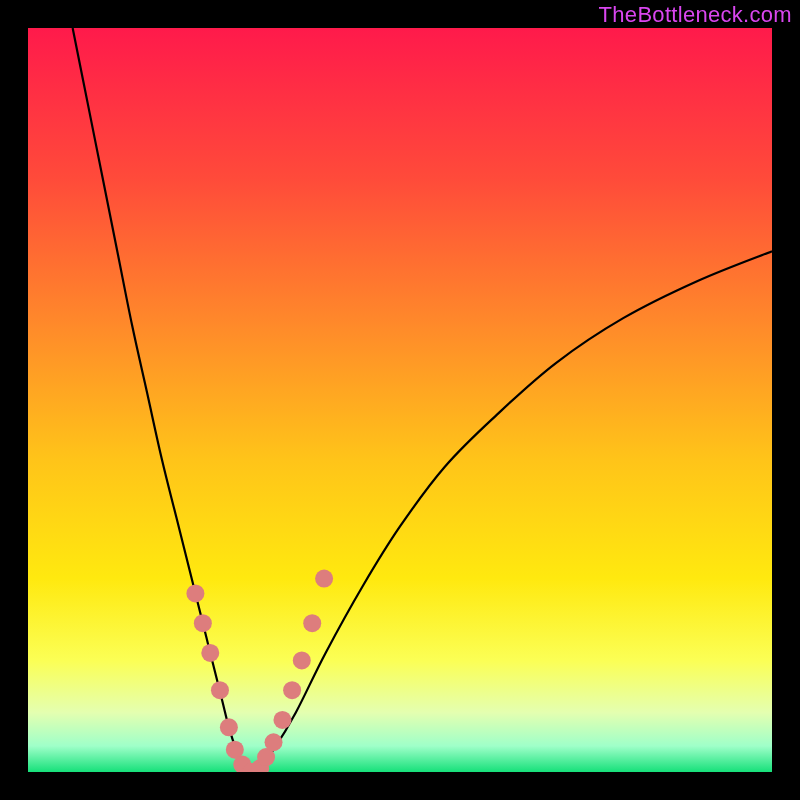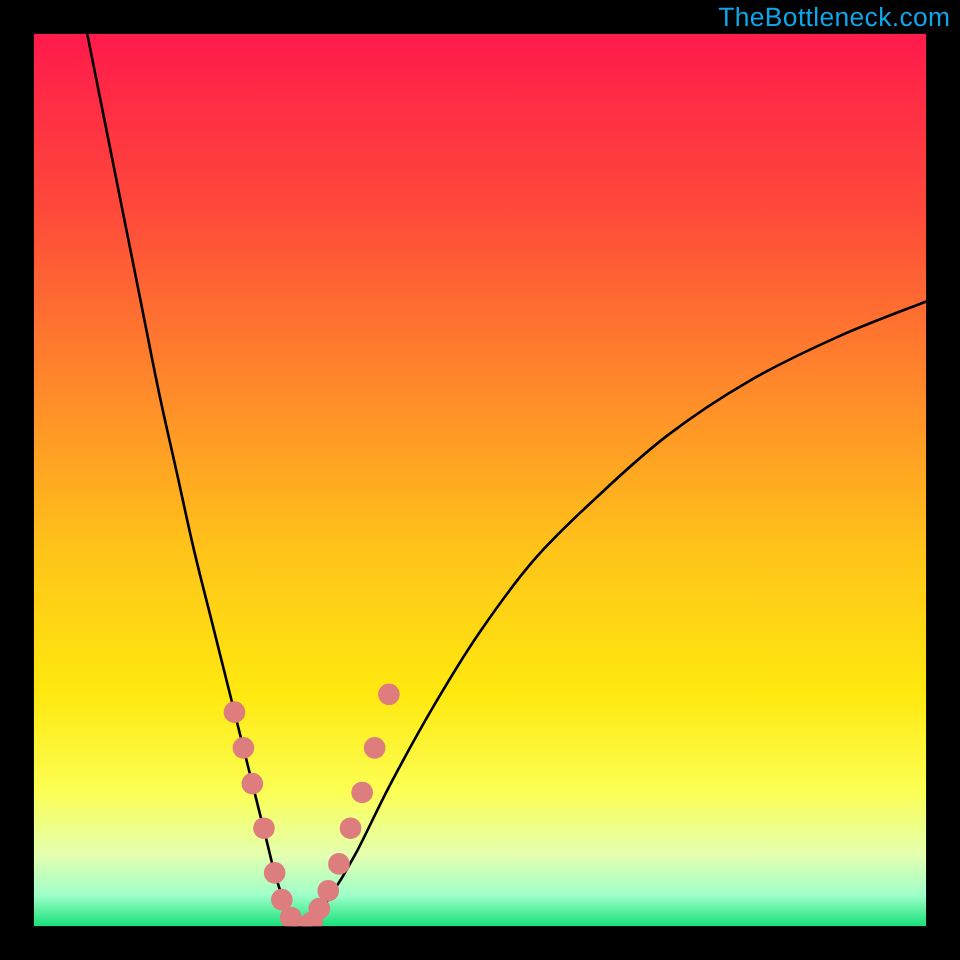--- a/index.html
+++ b/index.html
@@ -29,21 +29,21 @@
   .gradient {
     position: absolute;
     inset: 0;
   }
   .curve-svg {
     position: absolute;
     inset: 0;
   }
   .watermark {
     position: absolute;
-    color: #0ea5e9;
+    color: #d946ef;
     font-size: 22px;
     font-weight: 400;
     letter-spacing: 0.3px;
     user-select: none;
   }
 </style>
 </head>
 <body>
 
 <div class="stage">

